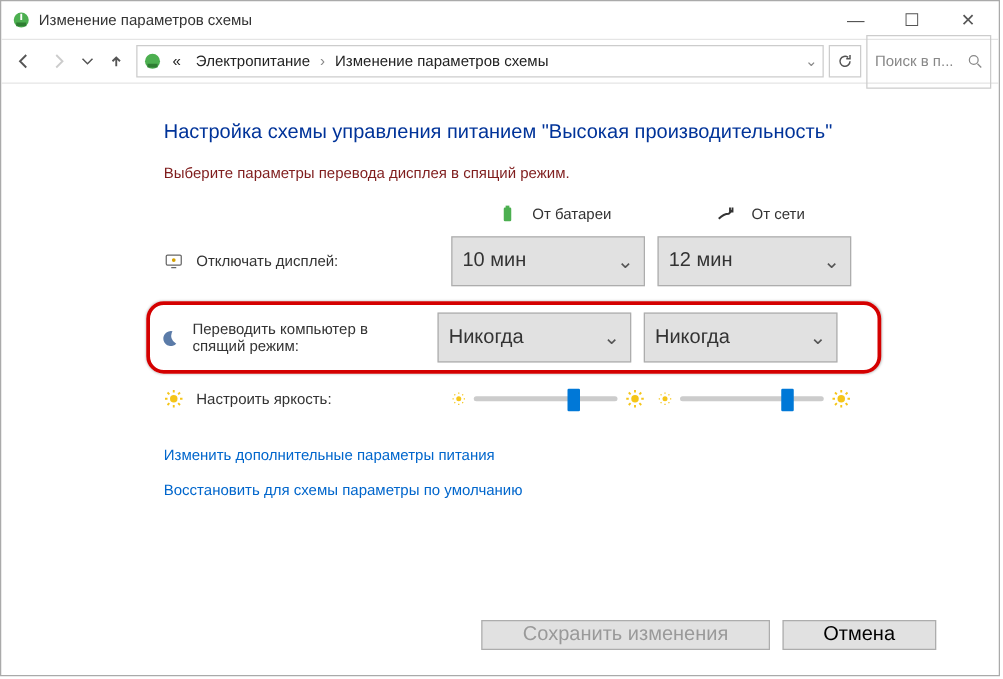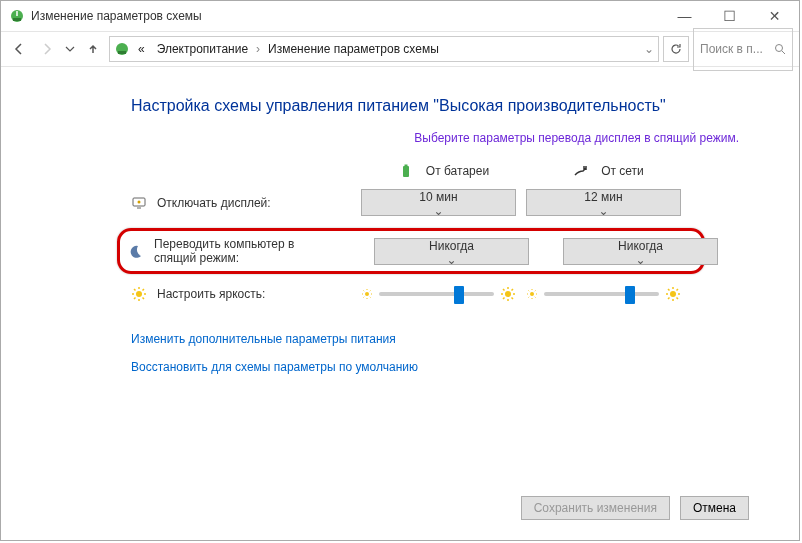--- a/index.html
+++ b/index.html
@@ -12,36 +12,36 @@
   .toolbar { height: 36px; border-top: 1px solid #e5e5e5; border-bottom: 1px solid #e5e5e5; display: flex; align-items: center; padding: 0 6px; gap: 4px; font-size: 12px; }
   .navbtn { width: 24px; height: 24px; display: flex; align-items: center; justify-content: center; color: #555; border-radius: 2px; }
   .navbtn.dis { color: #ccc; }
   .address { flex: 1; height: 26px; border: 1px solid #ccc; display: flex; align-items: center; padding: 0 4px; gap: 4px; background: #fff; }
   .address .crumb { color: #222; padding: 2px 4px; }
   .address .sep { color: #888; }
   .refresh { width: 26px; height: 26px; border: 1px solid #ccc; display: flex; align-items: center; justify-content: center; }
   .searchbox { width: 100px; height: 43px; border: 1px solid #ccc; display: flex; align-items: center; padding: 0 6px; color: #888; font-size: 12px; gap: 2px; }
   .content { padding: 30px 60px 20px 130px; }
   h1 { font-size: 16px; font-weight: normal; color: #003399; margin-bottom: 16px; }
-  .subtext { font-size: 12px; color: #6d28d9; margin-bottom: 18px; text-align: right; }
+  .subtext { font-size: 12px; color: #7f1d1d; margin-bottom: 18px; }
   .grid { display: grid; grid-template-columns: 230px 165px 165px; row-gap: 10px; align-items: center; }
   .colhead { display: flex; align-items: center; gap: 12px; font-size: 12px; color: #333; justify-content: center; }
   .rowlabel { display: flex; align-items: center; gap: 10px; font-size: 12px; color: #333; }
-  .sel { height: 27px; border: 1px solid #adadad; background: #e1e1e1; display: flex; align-items: center; justify-content: space-between; padding: 0 8px; font-size: 12px; color: #333; margin-right: 10px; flex-direction: column; }
+  .sel { height: 40px; border: 1px solid #adadad; background: #e1e1e1; display: flex; align-items: center; justify-content: space-between; padding: 0 8px; font-size: 16px; color: #333; margin-right: 10px; }
   .sel .chev { color: #555; }
-  .highlighted { border: 3px solid #d40000; border-radius: 14px; padding: 6px 8px; margin: 2px -14px; grid-column: 1 / span 3; display: grid; grid-template-columns: 222px 165px 165px; align-items: center; box-shadow: 0 0 2px rgba(0,0,0,0.3); gap: 24px; }
+  .highlighted { border: 3px solid #d40000; border-radius: 14px; padding: 6px 8px; margin: 2px -14px; grid-column: 1 / span 3; display: grid; grid-template-columns: 222px 165px 165px; align-items: center; box-shadow: 0 0 2px rgba(0,0,0,0.3); }
   .slider-wrap { display: flex; align-items: center; gap: 6px; margin-right: 10px; }
   .slider-track { flex: 1; height: 4px; background: #ccc; border-radius: 2px; position: relative; }
   .slider-thumb { position: absolute; top: -6px; width: 10px; height: 18px; background: #0078d7; border-radius: 1px; }
   .sun-sm { width: 12px; height: 12px; }
   .sun-lg { width: 16px; height: 16px; }
   .links { margin-top: 30px; }
   .link { font-size: 12px; color: #0066cc; margin-bottom: 14px; cursor: pointer; }
   .buttons { position: absolute; bottom: 20px; right: 50px; display: flex; gap: 10px; }
-  .btn { height: 24px; padding: 0 12px; border: 1px solid #adadad; background: #e1e1e1; font-size: 12px; display: flex; align-items: center; justify-content: center; margin-top: 40px; }
+  .btn { height: 24px; padding: 0 32px; border: 1px solid #adadad; background: #e1e1e1; font-size: 16px; display: flex; align-items: center; justify-content: center; margin-top: 40px; }
   .btn.disabled { color: #999; }
   .icon-sm { width: 16px; height: 16px; }
   .chev-down-addr { color: #888; margin-left: auto; }
 </style>
 </head>
 <body>
 
 <div class="window">
 
   <div class="titlebar">

